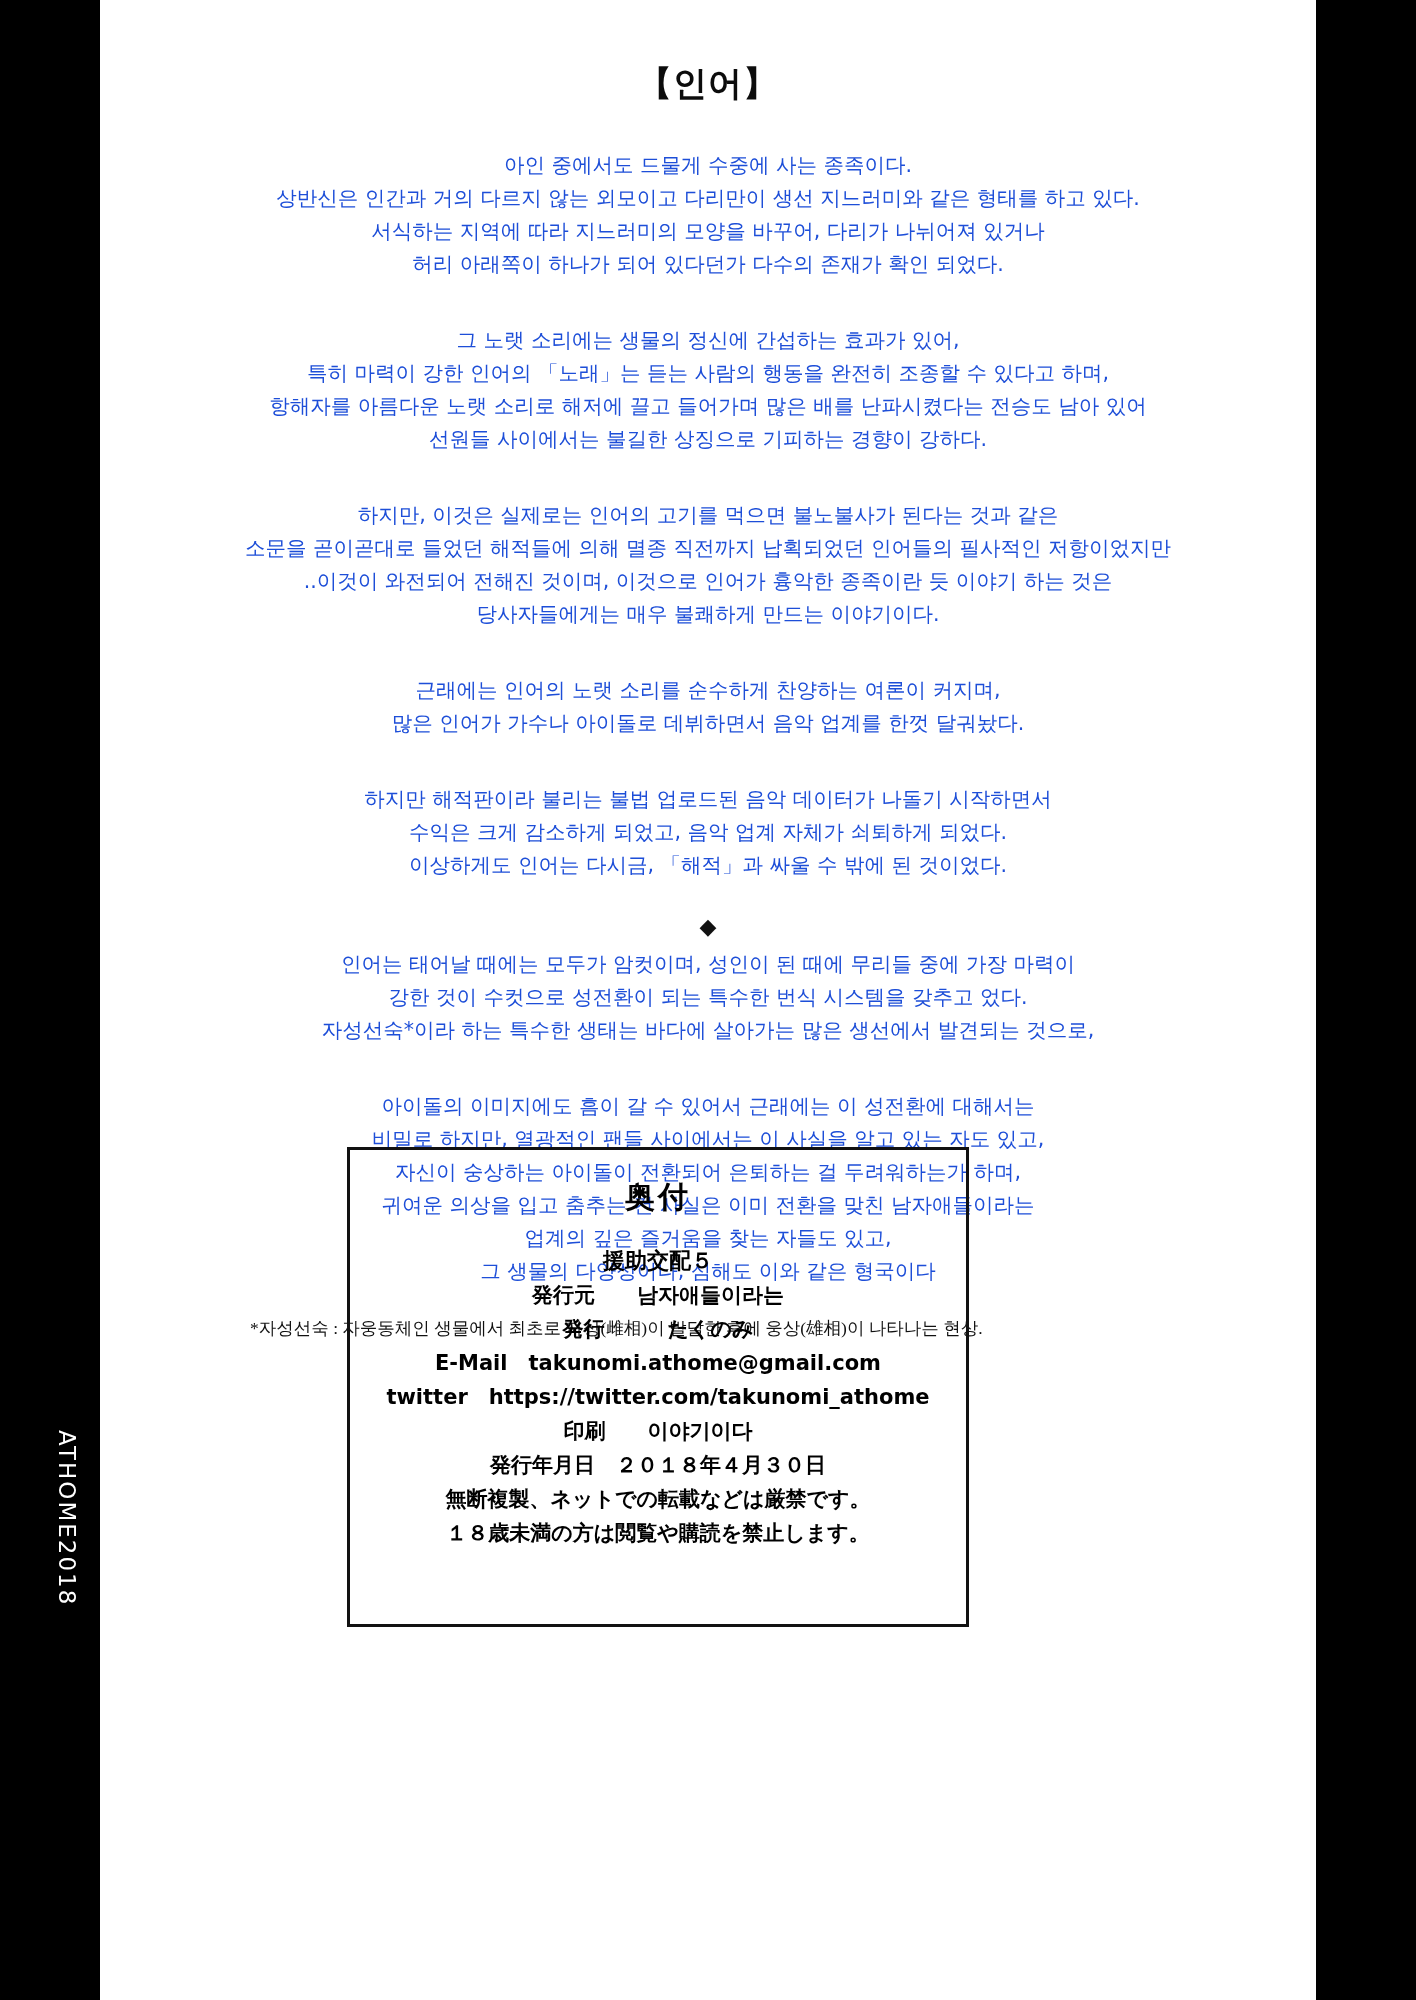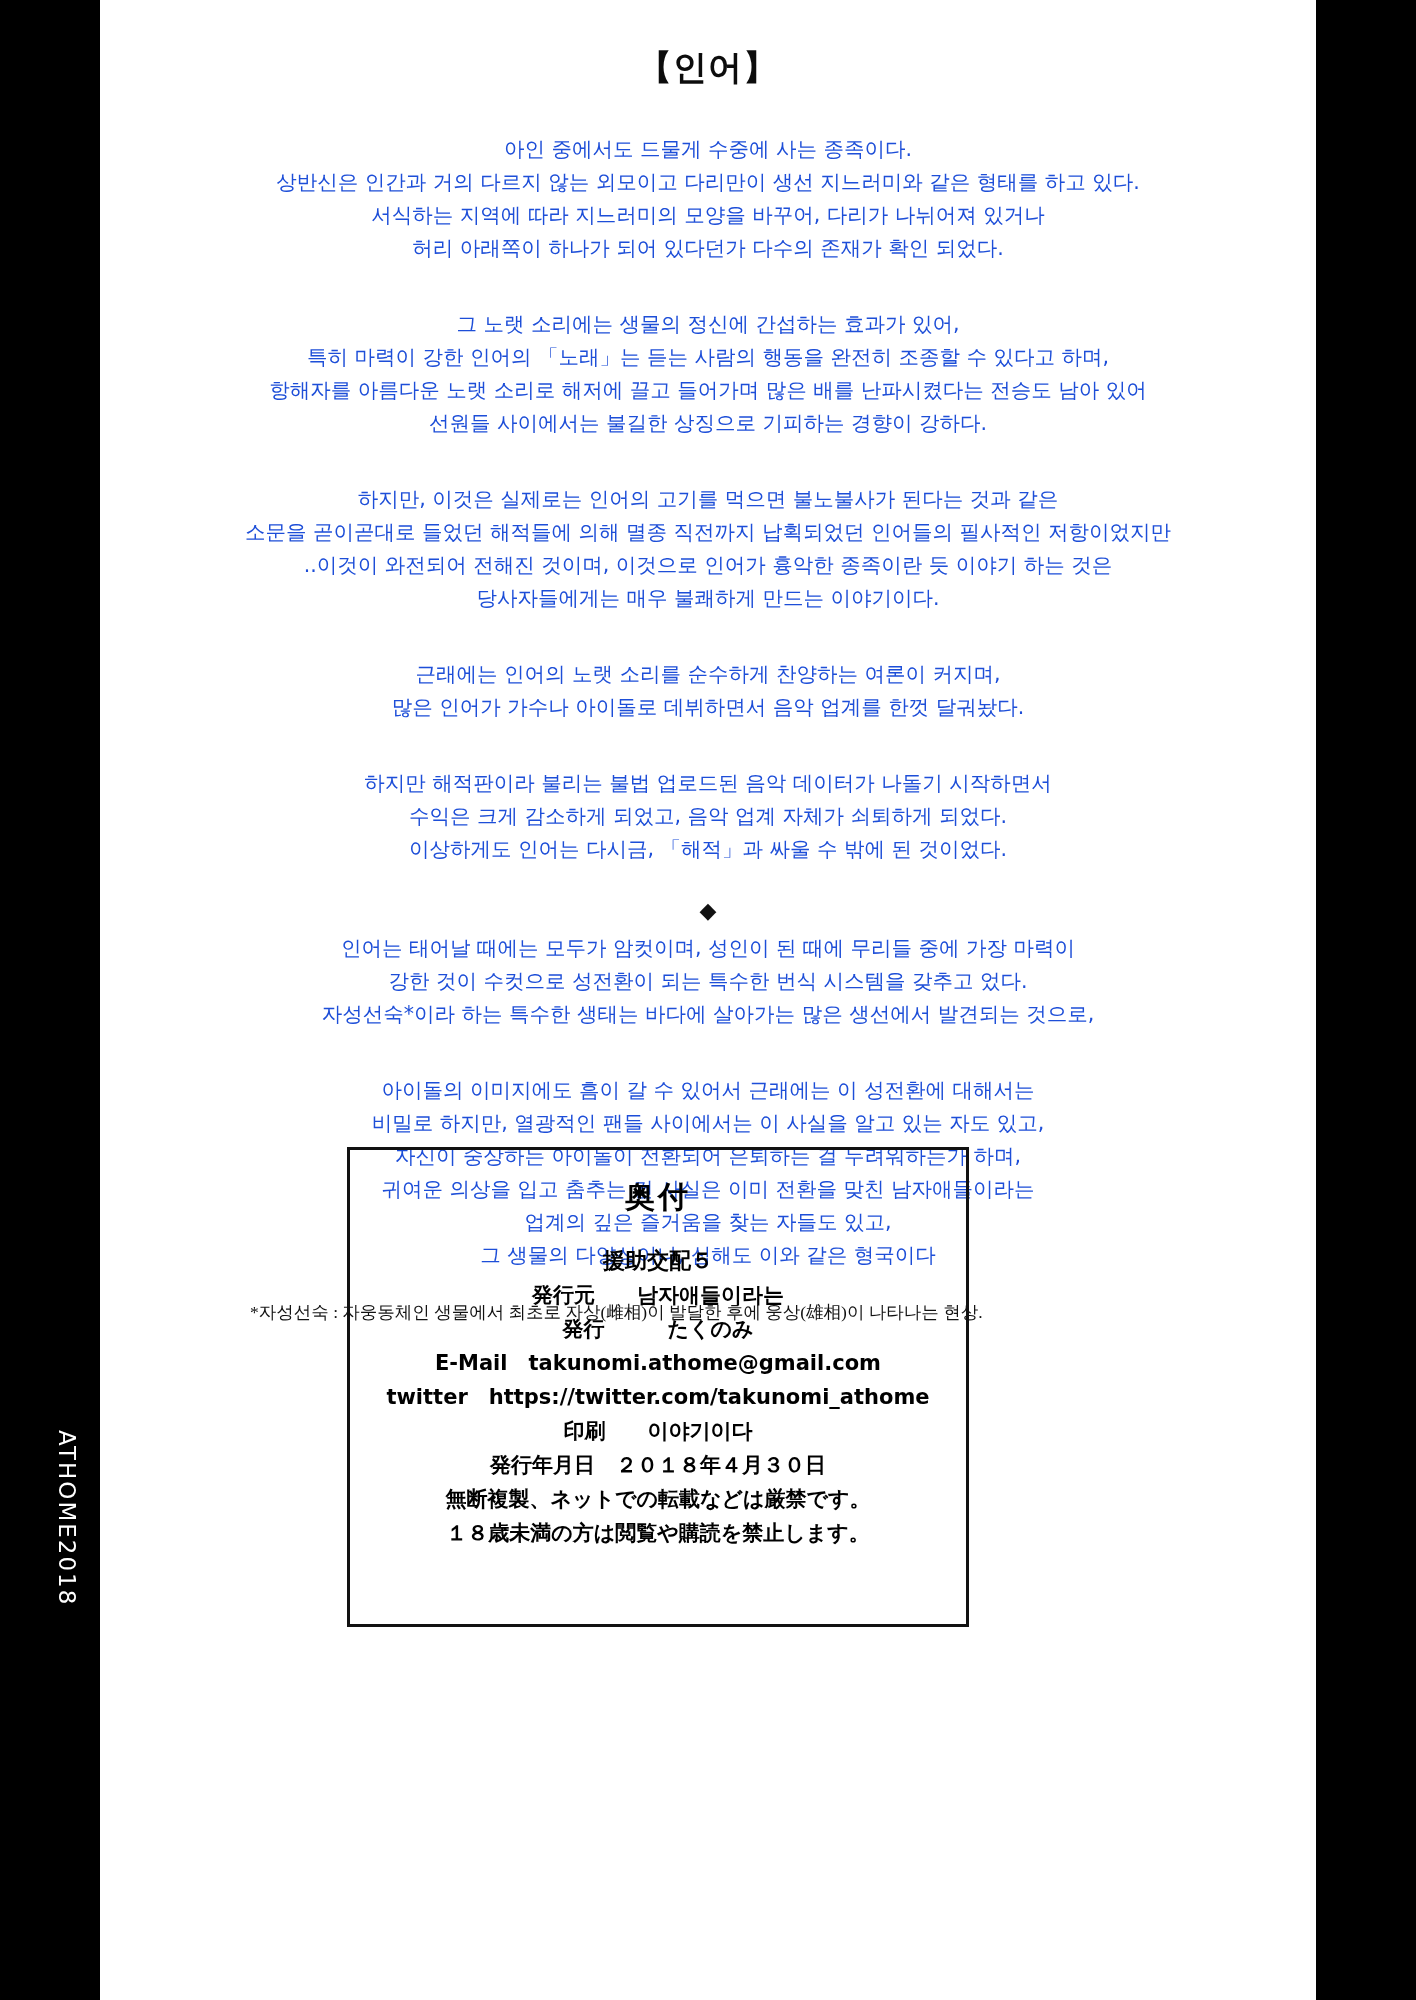--- a/index.html
+++ b/index.html
@@ -32,21 +32,21 @@
     font-size: 23px;
     letter-spacing: 2px;
     font-family: "DejaVu Sans", "Liberation Sans", sans-serif;
     writing-mode: vertical-rl;
     text-orientation: mixed;
     white-space: nowrap;
   }
   .content {
     position: absolute;
     left: 0;
-    top: 0;
+    top: 16px;
     width: 1216px;
     color: #111111;
   }
   .doc-title {
     text-align: center;
     font-size: 34px;
     font-weight: bold;
     margin-top: 45px;
     letter-spacing: 1px;
     color: #0c0c0c;

